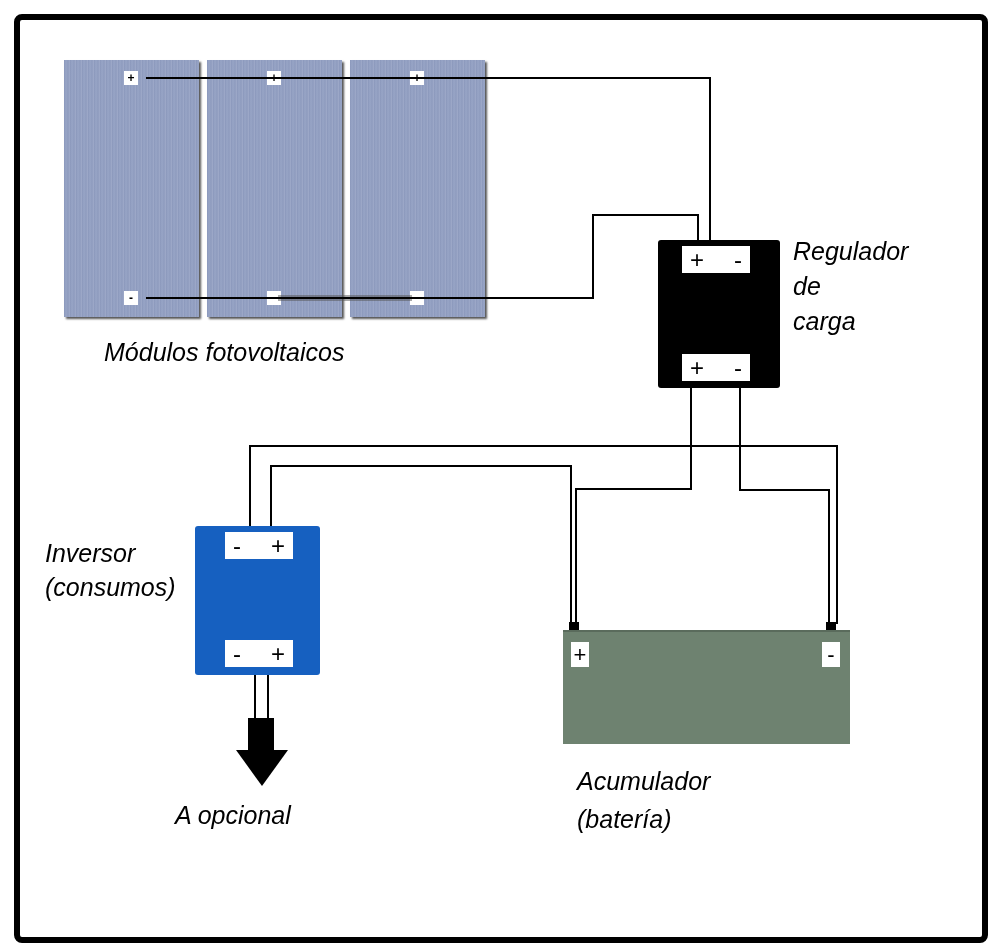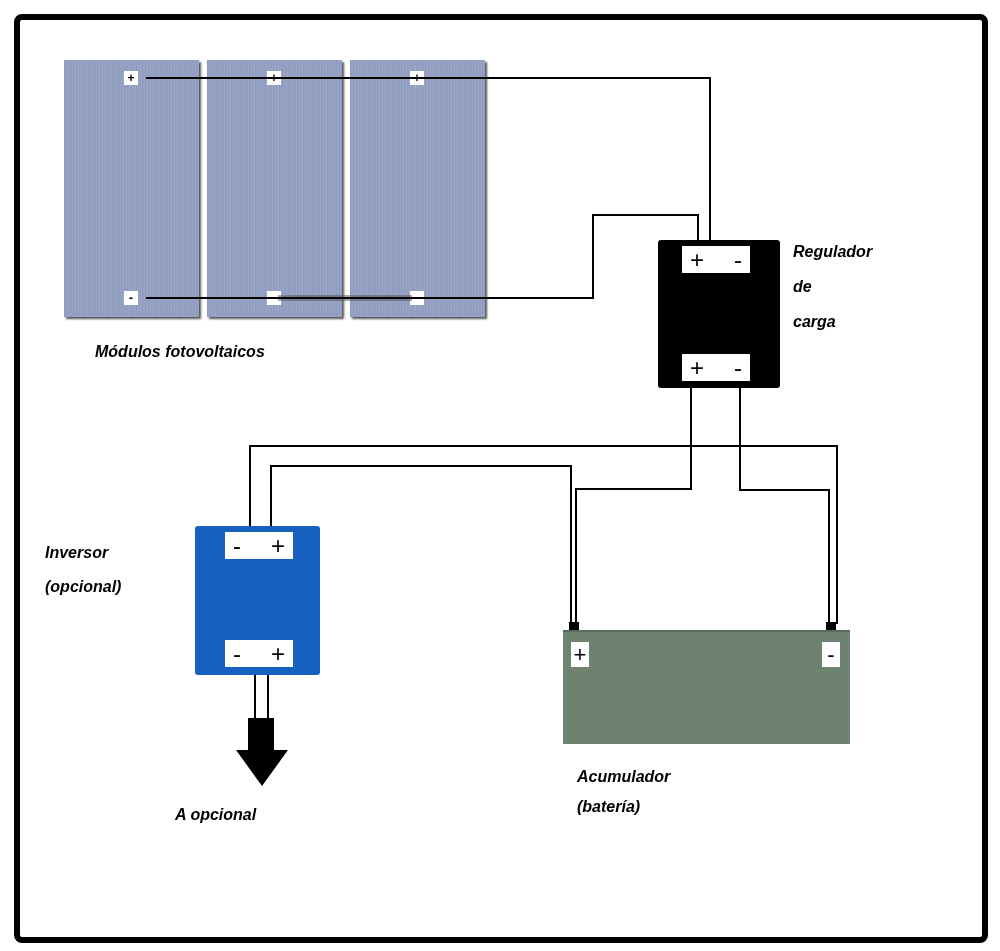--- a/index.html
+++ b/index.html
@@ -3,21 +3,21 @@
 <meta charset="utf-8">
 <style>
   html, body { margin:0; padding:0; background:#ffffff; }
   body { width:1000px; height:951px; position:relative; overflow:hidden; font-family:"Liberation Sans", sans-serif; }
   #frame { position:absolute; left:14px; top:14px; width:962px; height:917px; border:6px solid #000; border-radius:8px; box-sizing:content-box; }
   svg#wires { position:absolute; left:0; top:0; width:1000px; height:951px; }
   .panel { position:absolute; top:60px; width:135px; height:257px;
     background: repeating-linear-gradient(90deg, #8a97bb 0px, #98a5c6 2px, #8e9bbe 4px, #a0abca 6px);
     box-shadow: 2px 2px 2px #555; }
   .term { position:absolute; width:14px; height:14px; background:#fff; color:#000; font-size:12px; line-height:14px; text-align:center; font-weight:bold; }
-  .label { position:absolute; font-style:italic; font-weight:bold; color:#000; font-size:16px; line-height:30px; white-space:pre; }
+  .label { position:absolute; font-style:italic; font-weight:normal; color:#000; font-size:25px; line-height:30px; white-space:pre; }
   #regulator { position:absolute; left:658px; top:240px; width:122px; height:148px; background:#000; border-radius:3px; }
   .strip { position:absolute; background:#fff; display:flex; justify-content:space-between; align-items:center; box-sizing:border-box; padding:0 8px; font-size:24px; color:#000; }
   #inverter { position:absolute; left:195px; top:526px; width:125px; height:149px; background:#1660c0; border-radius:3px; }
   #battery { position:absolute; left:563px; top:630px; width:287px; height:112px; background:#6e8270; border-top:2px solid #5a6b5c; }
   .bterm { position:absolute; width:18px; height:25px; background:#fff; font-size:22px; line-height:25px; text-align:center; color:#000; }
   .post { position:absolute; top:622px; width:10px; height:9px; background:#000; }
 </style>
 </head>
 <body>
 
@@ -86,21 +86,21 @@
   </div>
 </div>
 
 <div class="post" style="left:569px;"></div>
 <div class="post" style="left:826px;"></div>
 <div id="battery">
   <span class="bterm" style="left:8px; top:10px;">+</span>
   <span class="bterm" style="left:259px; top:10px;">-</span>
 </div>
 
-<div class="label" style="left:95px; top:337px;text-align:center;">Módulos fotovoltaicos</div>
+<div class="label" style="left:104px; top:337px;text-align:center;">Módulos fotovoltaicos</div>
 <div class="label" style="left:793px; top:234px; line-height:35px;">Regulador
 de
 carga</div>
 <div class="label" style="left:45px; top:536px; line-height:34px;">Inversor
-(opcional)</div>
-<div class="label" style="left:577px; top:762px; line-height:30px;">Acumulador
+(consumos)</div>
+<div class="label" style="left:577px; top:762px; line-height:38px;">Acumulador
 (batería)</div>
 <div class="label" style="left:175px; top:800px;">A opcional</div>
 
 </body></html>

